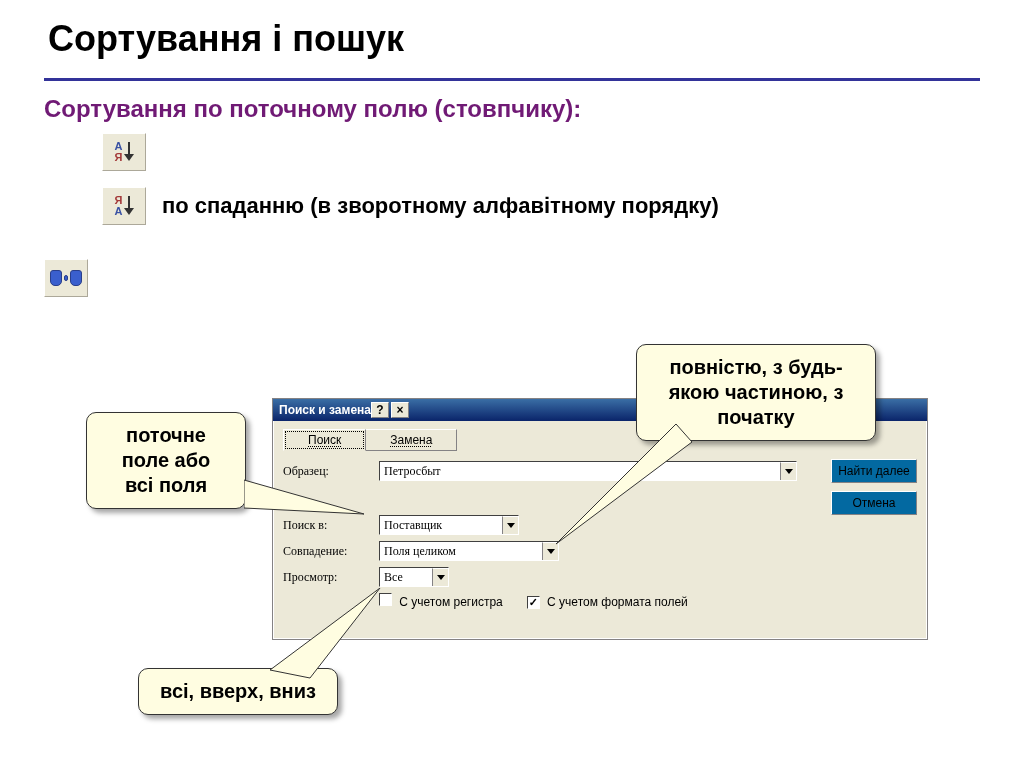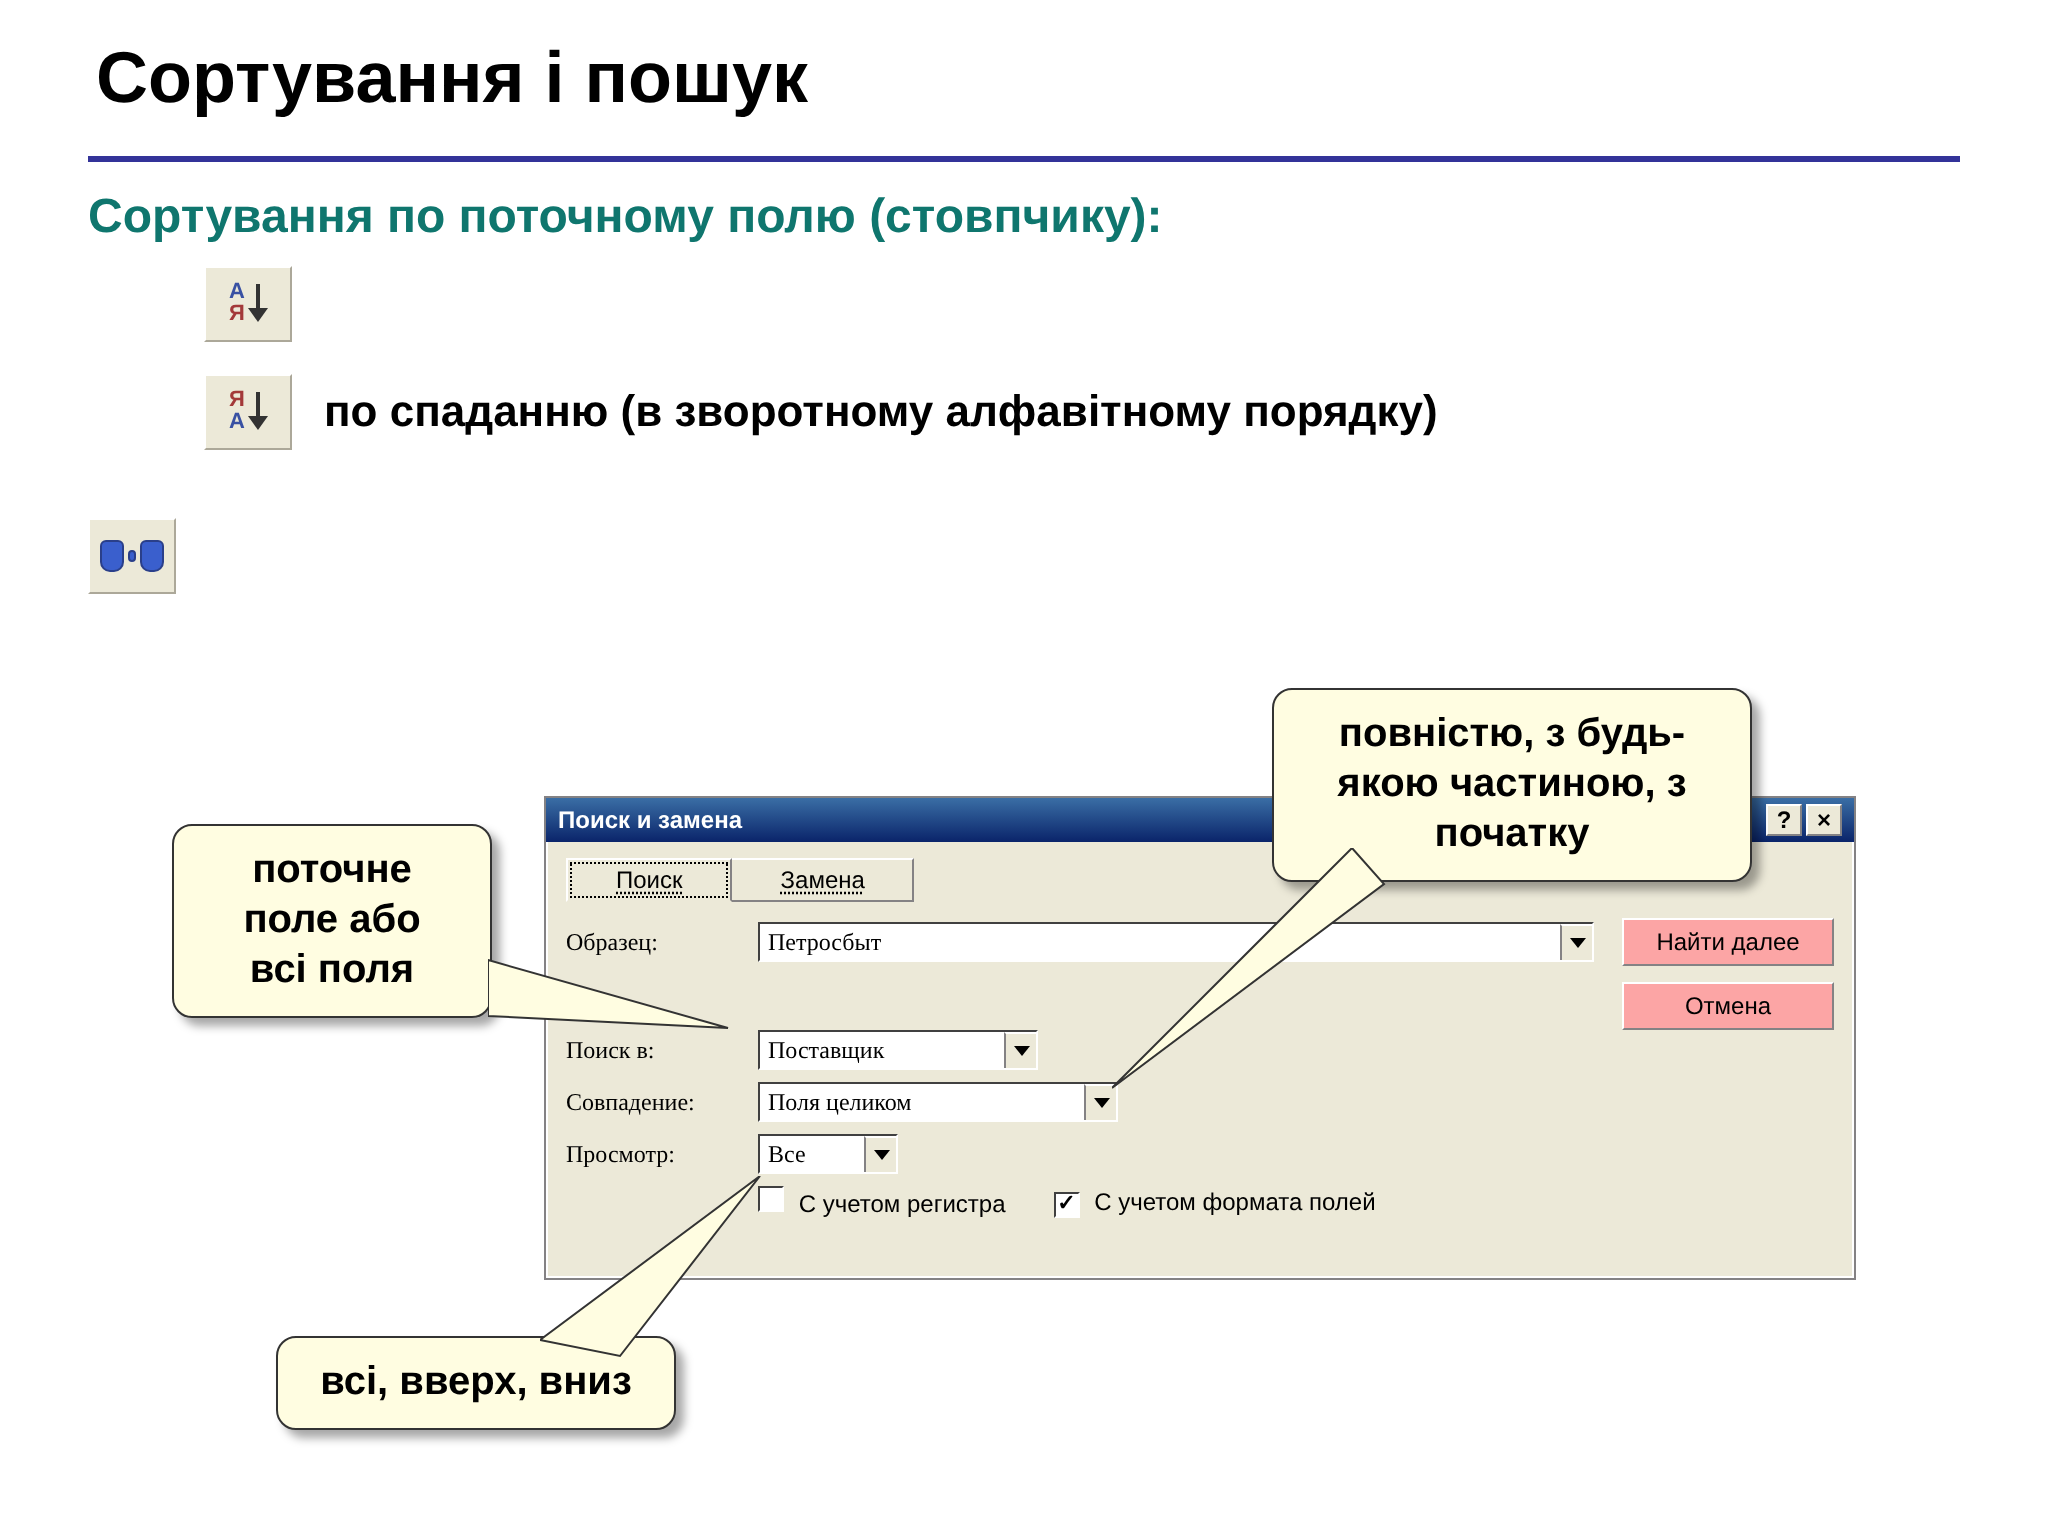--- a/index.html
+++ b/index.html
@@ -19,21 +19,21 @@
     font-size: 36px;
     font-weight: 700;
     margin: 0 0 18px 4px;
   }
   .rule {
     height: 3px;
     background: #333399;
     margin: 0 0 14px 0;
   }
   .sub1 {
-    color: #0f766e;
+    color: #701a75;
     font-size: 24px;
     font-weight: 700;
     margin: 0 0 10px 0;
   }
   .sort-row {
     display: flex;
     align-items: center;
     margin: 6px 0 16px 58px;
     gap: 16px;
   }
@@ -124,21 +124,20 @@
     font-size: 12px;
   }
   .dlg-title {
     height: 22px;
     background: linear-gradient(#3a6ea5,#0a246a);
     color:#fff;
     display:flex; align-items:center;
     padding: 0 6px;
     font-weight: 700;
     font-size: 12px;
-    justify-content: space-between;
   }
   .dlg-title-buttons { display:flex; gap:2px; }
   .dlg-tbtn {
     width:18px; height:16px;
     background:#ece9d8;
     border:1px solid #848284;
     border-top-color:#fff; border-left-color:#fff;
     color:#000;
     font-size:12px; line-height:12px;
     display:flex; align-items:center; justify-content:center;
@@ -192,22 +191,22 @@
     border-left:4px solid transparent;
     border-right:4px solid transparent;
     border-top:5px solid #000;
   }
   .side-btns {
     position:absolute;
     right: 10px; top: 38px;
     display:flex; flex-direction:column; gap:8px;
   }
   .win-btn {
-    width: 106px; height: 24px;
-    background:#fca5a5;
+    width: 86px; height: 24px;
+    background:#0369a1;
     border:1px solid #848284;
     border-top-color:#fff; border-left-color:#fff;
     display:flex; align-items:center; justify-content:center;
     font-size:12px;
   }
   .checks { display:flex; gap:24px; margin-top:6px; margin-left:96px; align-items:flex-end; }
   .chk {
     width:13px; height:13px;
     background:#fff;
     border:1px solid #848284;

